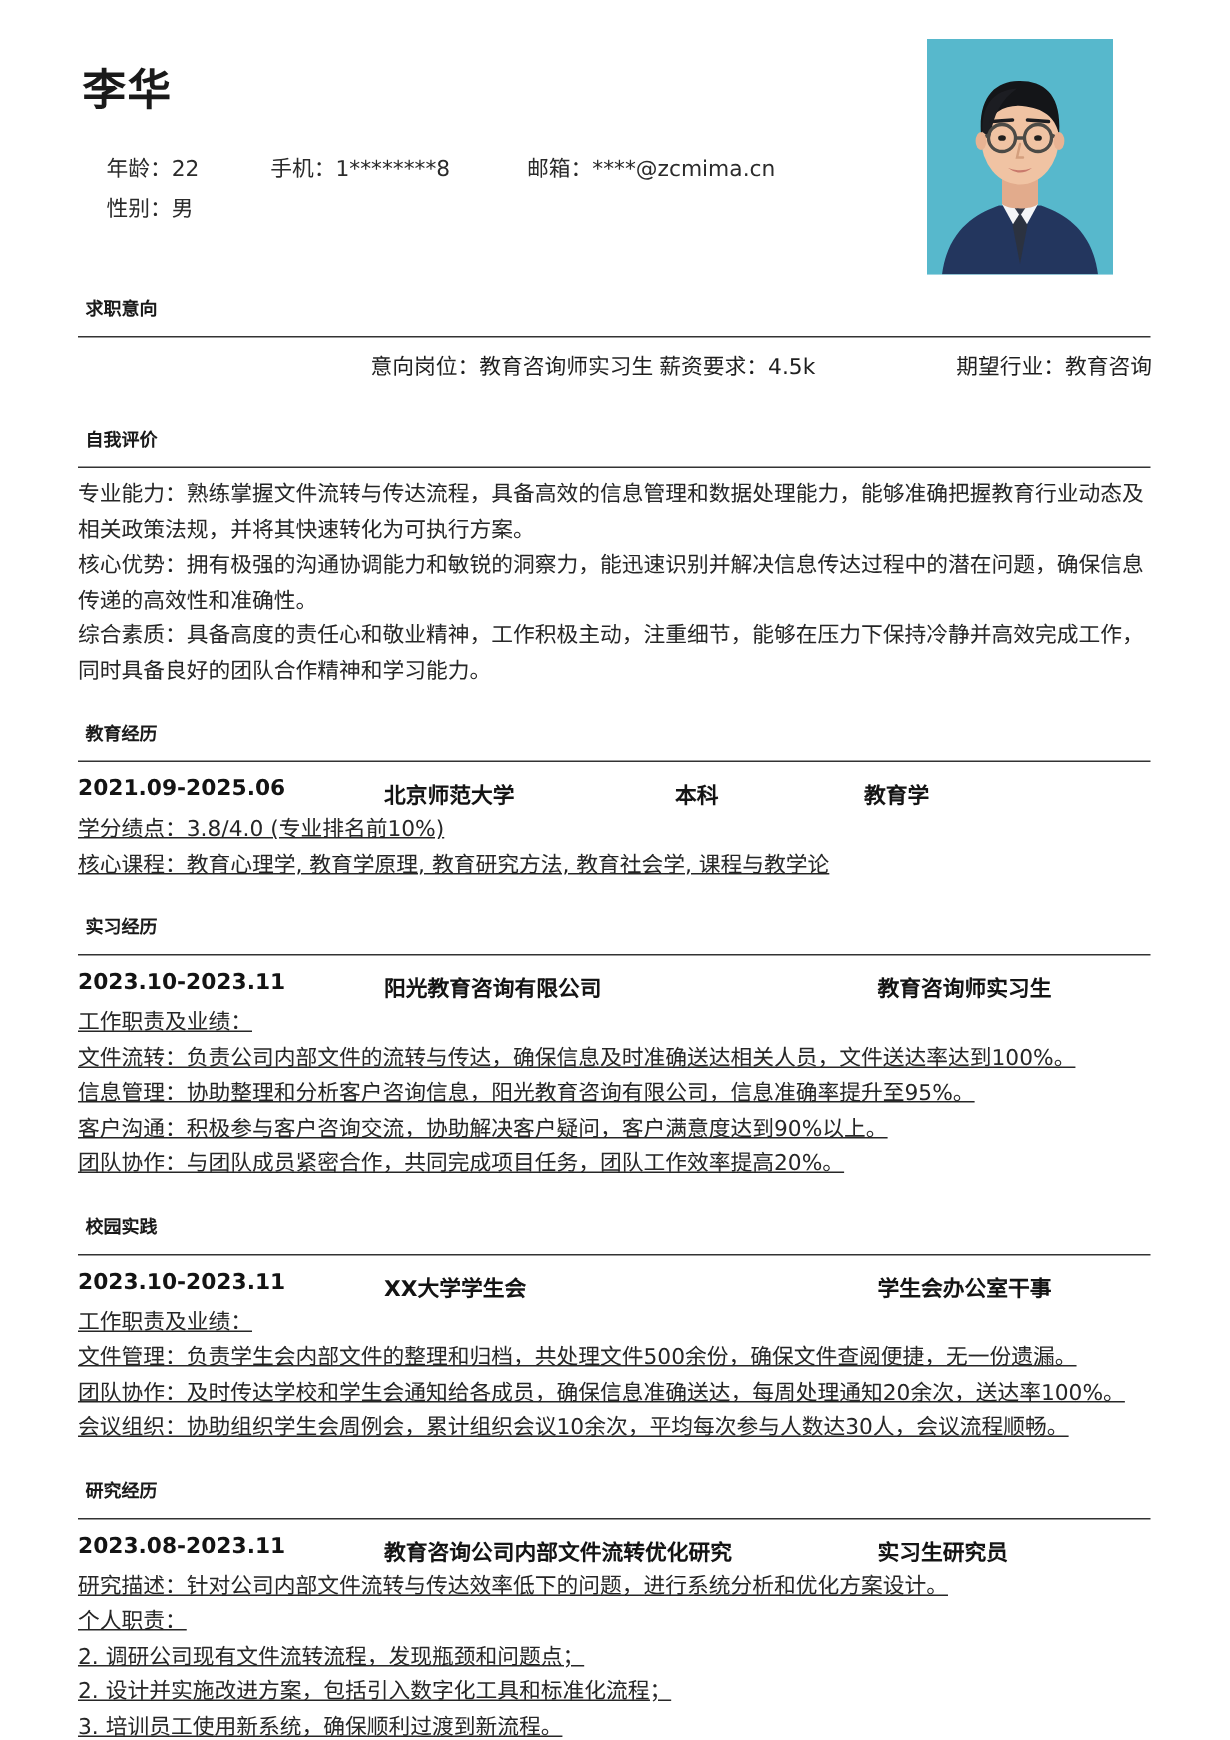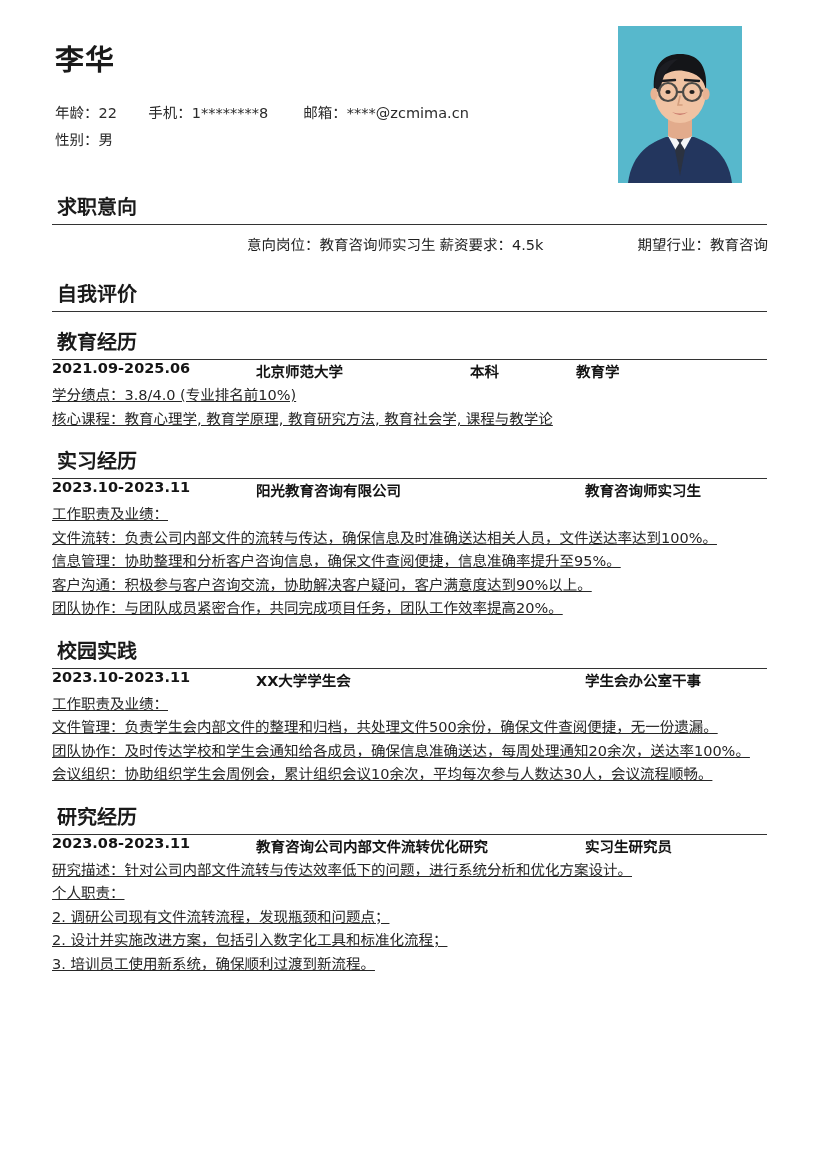--- a/index.html
+++ b/index.html
@@ -34,46 +34,47 @@
     line-height: 40px;
     margin: 0 0 20px 0;
     color: #1a1a1a;
   }
   .meta-row {
     font-size: 14.5px;
     line-height: 27px;
     color: #2b2b2b;
     white-space: nowrap;
   }
-  .meta-item { display: inline-block; }
+  .meta-item { display: inline-block; margin-left: 16px; }
   .meta-label { }
   .meta-value { }
   .gap-a { display: inline-block; width: 22px; }
   .gap-b { display: inline-block; width: 26px; }
 
   .photo {
     position: absolute;
     left: 618px;
     top: 26px;
     width: 124px;
     height: 157px;
     overflow: hidden;
     background: #57b8cc;
   }
   .photo svg { display: block; width: 124px; height: 157px; }
 
   
   .section { padding: 0 52px 0 52px; }
   .section-title {
-    font-size: 20px;
+    font-size: 12px;
     font-weight: bold;
     color: #1a1a1a;
     padding-left: 5px;
     margin: 0;
     line-height: 22px;
+    font-family: Liberation Mono, monospace;
   }
   .section-rule {
     border: 0;
     border-top: 1.6px solid #333333;
     margin: 6px 0 0 0;
     width: 715px;
   }
 
   .body-text {
     font-size: 14.5px;
@@ -93,26 +94,26 @@
   .intent-gap { display: inline-block; width: 4px; }
   .intent-gap-wide { display: inline-block; width: 94px; }
 
   
   .entry-row {
     position: relative;
     font-size: 14.5px;
     font-weight: bold;
     color: #141414;
     height: 24px;
-    margin-top: 0;
+    margin-top: 10px;
   }
   .entry-row > span { position: absolute; top: 0; white-space: nowrap; }
   .col-date  { left: 0px; }
   .col-org   { left: 204px; }
-  .col-deg   { left: 418px; }
+  .col-deg   { left: 398px; }
   .col-major { left: 524px; }
   .col-role  { left: 533px; }
 
   .entry-body { font-size: 14.5px; line-height: 23.5px; color: #262626; text-decoration: underline; }
   .entry-body p { margin: 0; }
 
   .sec-gap-lg { height: 26px; }
   .sec-gap-md { height: 19px; }
 </style>
 </head>
@@ -183,20 +184,25 @@
     <div class="intent-line">
       <span>意向岗位：</span><span>教育咨询师实习生</span><span class="intent-gap"></span><span>薪资要求：</span><span>4.5k</span><span class="intent-gap-wide"></span><span>期望行业：</span><span>教育咨询</span>
     </div>
   </div>
 
   <div class="sec-gap-lg"></div>
 
   <div class="section">
     <div class="section-title">自我评价</div>
     <hr class="section-rule">
+    <div class="body-text" style="padding-top:7px;">
+      <p>专业能力：熟练掌握文件流转与传达流程，具备高效的信息管理和数据处理能力，能够准确把握教育行业动态及相关政策法规，并将其快速转化为可执行方案。</p>
+      <p>核心优势：拥有极强的沟通协调能力和敏锐的洞察力，能迅速识别并解决信息传达过程中的潜在问题，确保信息传递的高效性和准确性。</p>
+      <p>综合素质：具备高度的责任心和敬业精神，工作积极主动，注重细节，能够在压力下保持冷静并高效完成工作，同时具备良好的团队合作精神和学习能力。</p>
+    </div>
   </div>
 
   <div class="sec-gap-md"></div>
 
   <div class="section">
     <div class="section-title">教育经历</div>
     <hr class="section-rule">
     <div class="entry-row">
       <span class="col-date">2021.09-2025.06</span>
       <span class="col-org">北京师范大学</span>
@@ -215,21 +221,21 @@
     <div class="section-title">实习经历</div>
     <hr class="section-rule">
     <div class="entry-row">
       <span class="col-date">2023.10-2023.11</span>
       <span class="col-org">阳光教育咨询有限公司</span>
       <span class="col-role">教育咨询师实习生</span>
     </div>
     <div class="entry-body">
       <p>工作职责及业绩：</p>
       <p>文件流转：负责公司内部文件的流转与传达，确保信息及时准确送达相关人员，文件送达率达到100%。</p>
-      <p>信息管理：协助整理和分析客户咨询信息，确保文件查阅便捷，信息准确率提升至95%。</p>
+      <p>信息管理：协助整理和分析客户咨询信息，阳光教育咨询有限公司，信息准确率提升至95%。</p>
       <p>客户沟通：积极参与客户咨询交流，协助解决客户疑问，客户满意度达到90%以上。</p>
       <p>团队协作：与团队成员紧密合作，共同完成项目任务，团队工作效率提高20%。</p>
     </div>
   </div>
 
   <div class="sec-gap-md"></div>
 
   <div class="section">
     <div class="section-title">校园实践</div>
     <hr class="section-rule">

